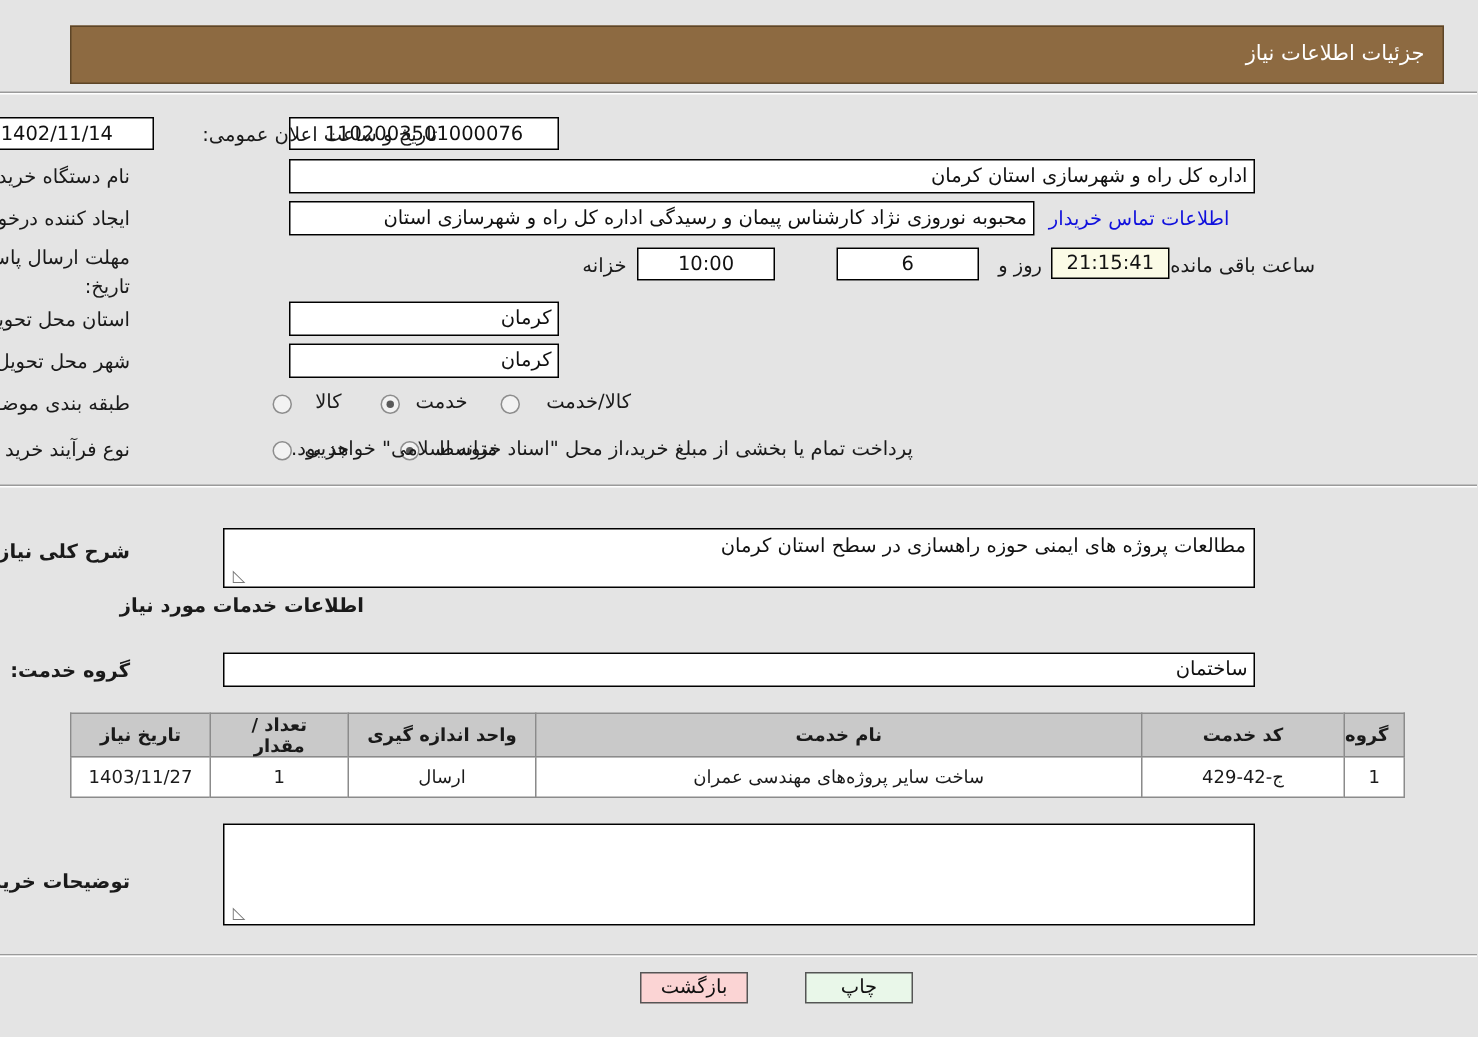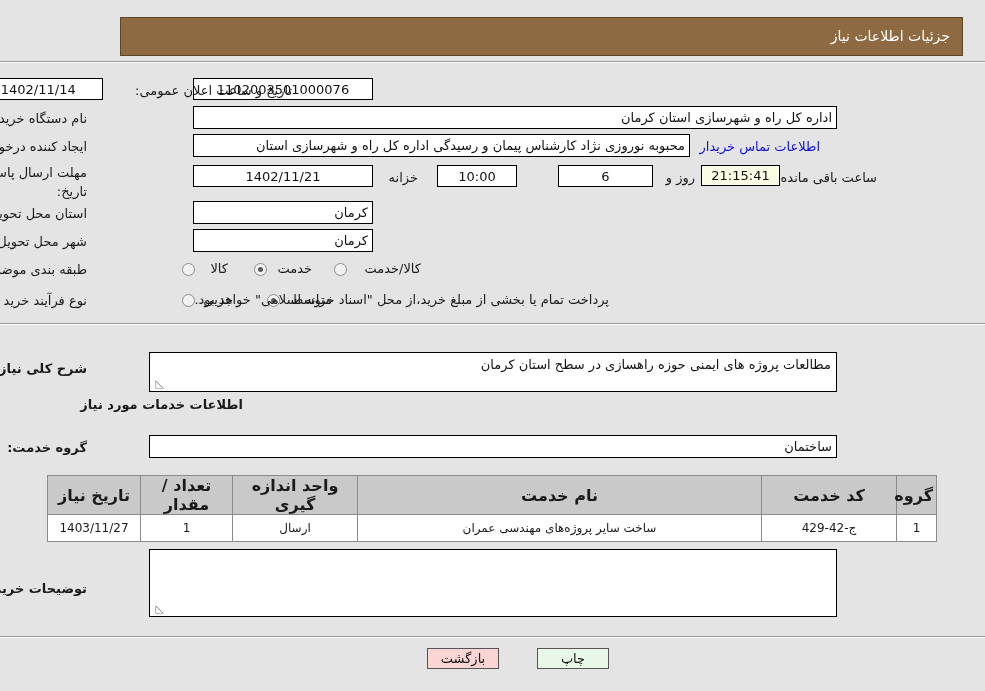--- a/index.html
+++ b/index.html
@@ -25,21 +25,21 @@
     pointer-events: none;
     z-index: 0;
     opacity: 1;
   }
 
   
   .header-bar {
     position: absolute;
     right: 22px;
     top: 17px;
-    width: 843px;
+    width: 916px;
     height: 39px;
     background: #8d6a41;
     border: 1px solid #5d4527;
     box-sizing: border-box;
     z-index: 2;
   }
   .header-title {
     position: absolute;
     right: 12px;
     top: 10px;
@@ -186,22 +186,22 @@
     border-collapse: collapse;
     font-size: 12px;
     color: #1a1a1a;
     table-layout: fixed;
   }
   .tbl th {
     background: #c9c9c9;
     border: 1px solid #8b8b8b;
     font-weight: bold;
     height: 23px;
-    font-size: 16px;
-    padding: 0 3px;
+    font-size: 12px;
+    padding: 0 10px;
     text-align: center;
   }
   .tbl td {
     background: #ffffff;
     border: 1px solid #8b8b8b;
     height: 24px;
     font-size: 12px;
     padding: 1px 3px;
     text-align: center;
   }
@@ -275,23 +275,22 @@
     <div class="lbl" style="right:898px; top:48px;">نام دستگاه خریدار:</div>
     <div class="box right" style="right:148px; top:43px; width:644px; height:23px;">اداره کل راه و شهرسازی استان کرمان</div>
 
     <div class="lbl" style="right:898px; top:76px;">ایجاد کننده درخواست:</div>
     <div class="box right" style="right:295px; top:71px; width:497px; height:23px;">محبوبه نوروزی نژاد کارشناس پیمان و رسیدگی اداره کل راه و شهرسازی استان</div>
     <div class="link" style="right:165px; top:76px;">اطلاعات تماس خریدار</div>
 
     <div class="lbl" style="right:898px; top:102px;">مهلت ارسال پاسخ: تا</div>
     <div class="lbl" style="right:898px; top:121px;">تاریخ:</div>
 
-    <div class="box center" style="right:612px; top:102px; width:180px; height:22px;">1402/11/21</div>
     <div class="inline-txt" style="right:567px; top:107px;">خزانه</div>
-    <div class="box center" style="right:468px; top:102px; width:80px; height:22px;">10:00</div>
+    <div class="box center" style="right:468px; top:102px; width:92px; height:22px;">10:00</div>
 
     <div class="box center" style="right:332px; top:102px; width:95px; height:22px;">6</div>
     <div class="inline-txt" style="right:290px; top:107px;">روز و</div>
     <div class="box center cream" style="right:205px; top:102px; width:79px; height:21px;">21:15:41</div>
     <div class="inline-txt" style="right:108px; top:107px;">ساعت باقی مانده</div>
 
     <div class="lbl" style="right:898px; top:143px;">استان محل تحویل:</div>
     <div class="box right" style="right:612px; top:138px; width:180px; height:23px;">کرمان</div>
 
     <div class="lbl" style="right:898px; top:171px;">شهر محل تحویل:</div>

